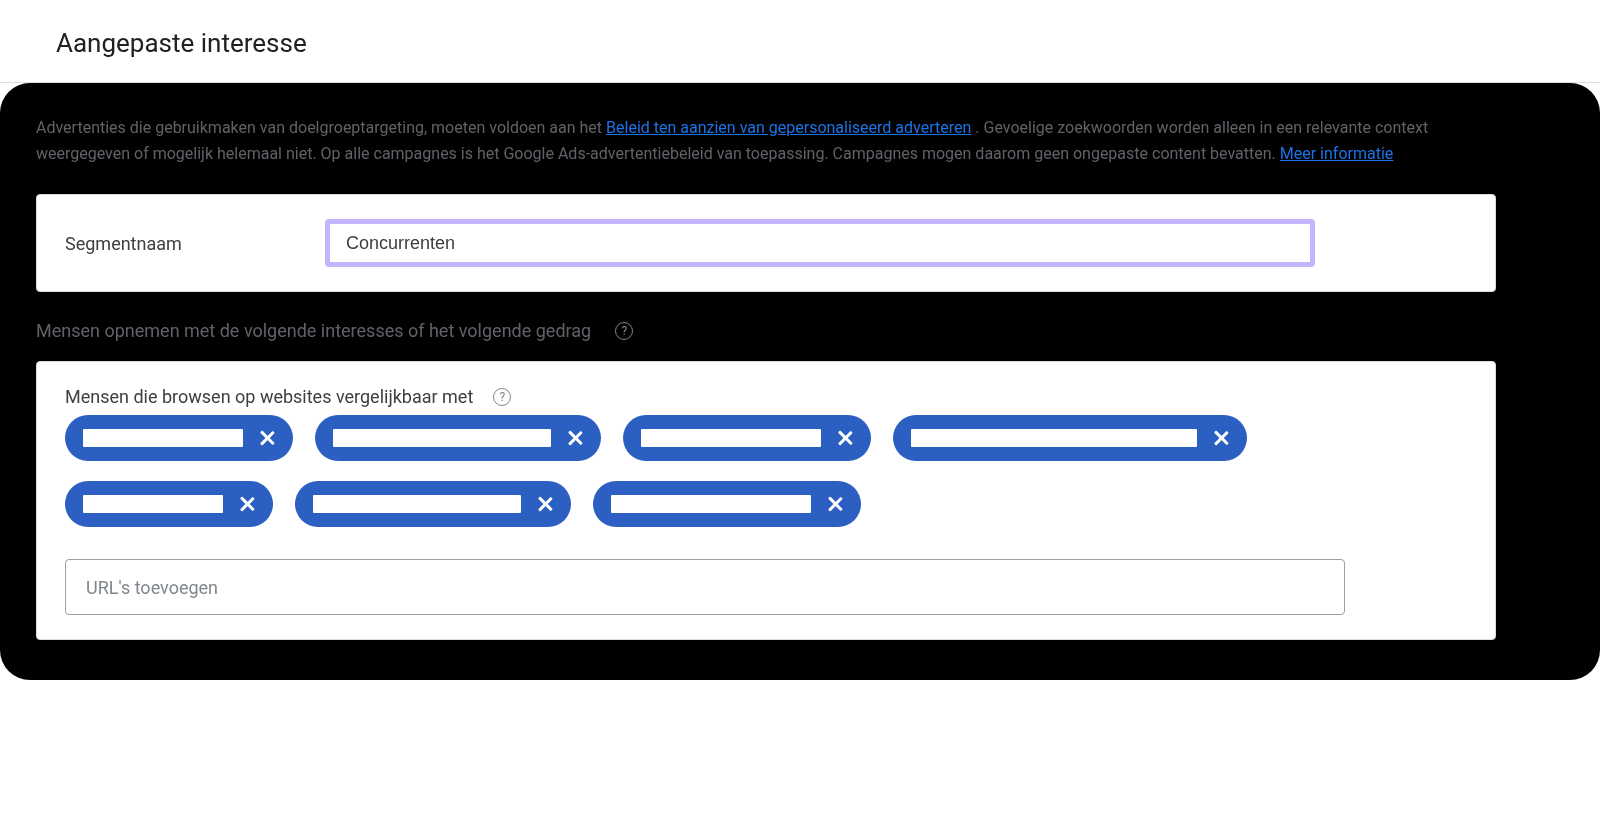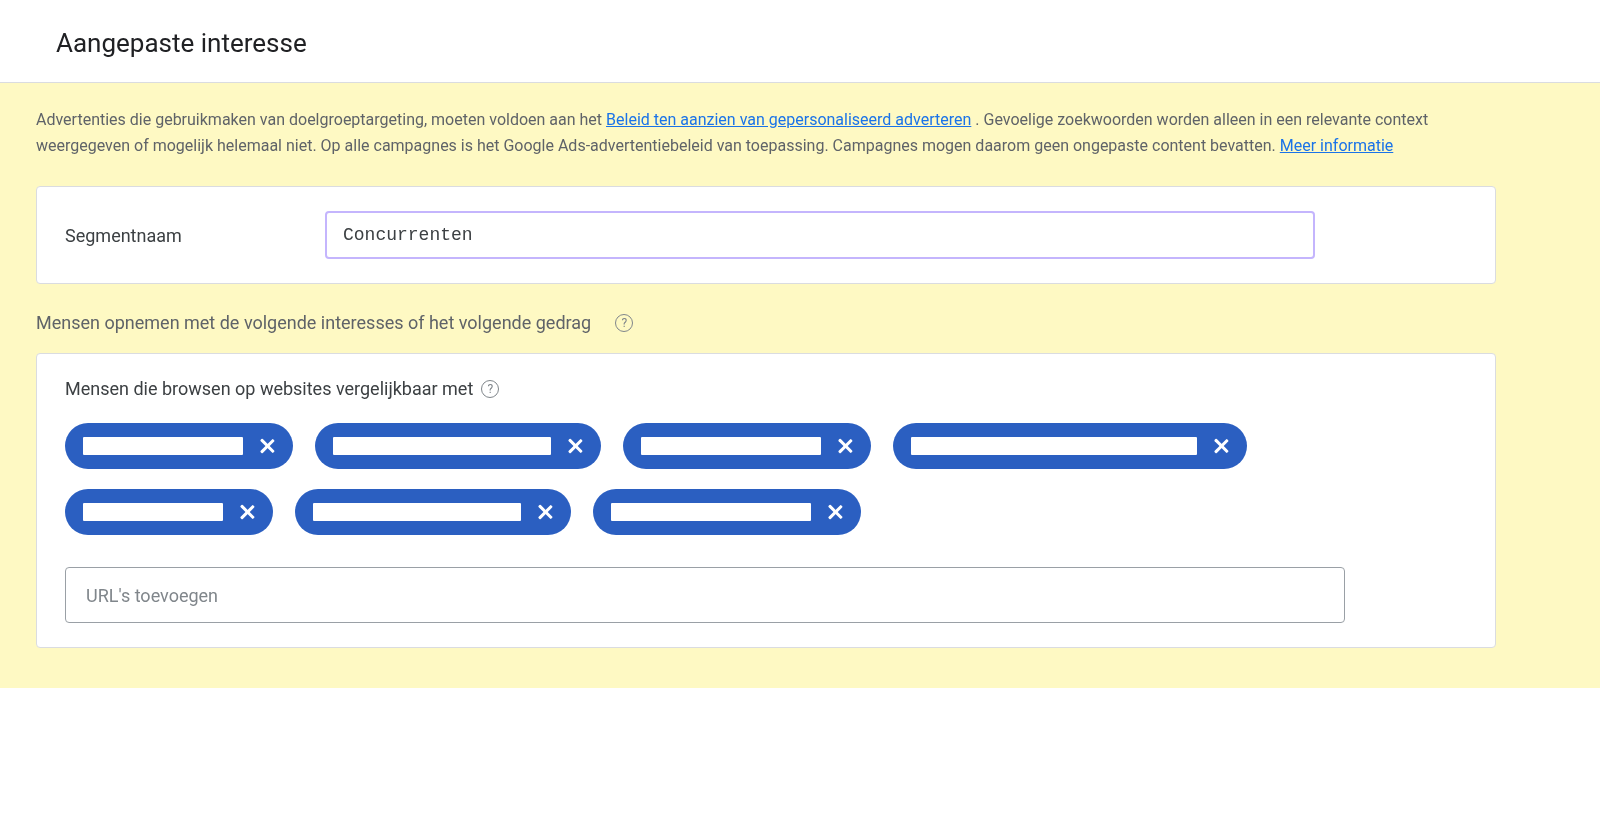--- a/index.html
+++ b/index.html
@@ -12,22 +12,23 @@
   .header {
     padding: 28px 56px 24px;
     border-bottom: 1px solid #dadce0;
   }
   .header h1 {
     font-size: 26px;
     font-weight: 400;
     color: #202124;
   }
   .content {
-    background: #fef9c3;
-    padding: 24px 36px 40px;
+    background: #000000;
+    padding: 32px 36px 40px;
+    border-radius: 30px;
   }
   .desc {
     font-size: 16px;
     color: #5f6368;
     line-height: 1.6;
     margin-bottom: 28px;
     max-width: 1460px;
   }
   a.link {
     color: #1a73e8;
@@ -45,45 +46,45 @@
     align-items: center;
   }
   .label {
     font-size: 18px;
     color: #3c4043;
     min-width: 260px;
   }
   .text-input {
     flex: 1;
     height: 48px;
-    border: 2px solid #c4b5fd;
+    border: 5px solid #c4b5fd;
     border-radius: 4px;
     padding: 0 16px;
     font-size: 18px;
-    font-family: Liberation Mono, monospace;
+    font-family: Liberation Sans, sans-serif;
     color: #3c4043;
     max-width: 990px;
   }
   .text-input::placeholder { color: #80868b; }
   .section-label {
     display: flex;
     align-items: center;
     gap: 24px;
     margin: 28px 0 20px;
     color: #5f6368;
     font-size: 18px;
     max-width: 1460px;
   }
   .card-sub-label {
     display: flex;
     align-items: center;
-    gap: 8px;
-    color: #3c4043;
-    font-size: 18px;
-    margin-bottom: 24px;
+    gap: 20px;
+    color: #3c4043;
+    font-size: 18px;
+    margin-bottom: 8px;
   }
   .help-icon {
     width: 18px;
     height: 18px;
     border: 1.5px solid #80868b;
     border-radius: 50%;
     display: inline-flex;
     align-items: center;
     justify-content: center;
     font-size: 12px;

